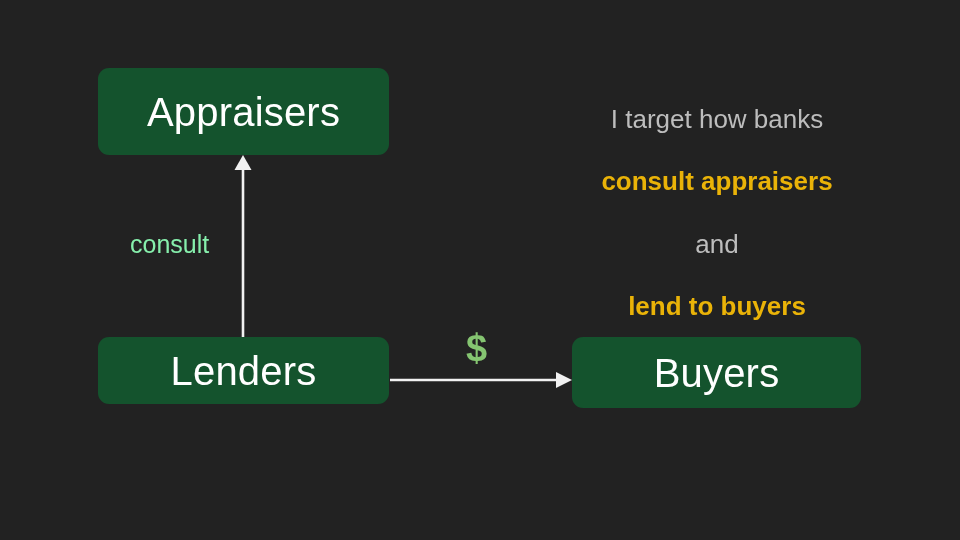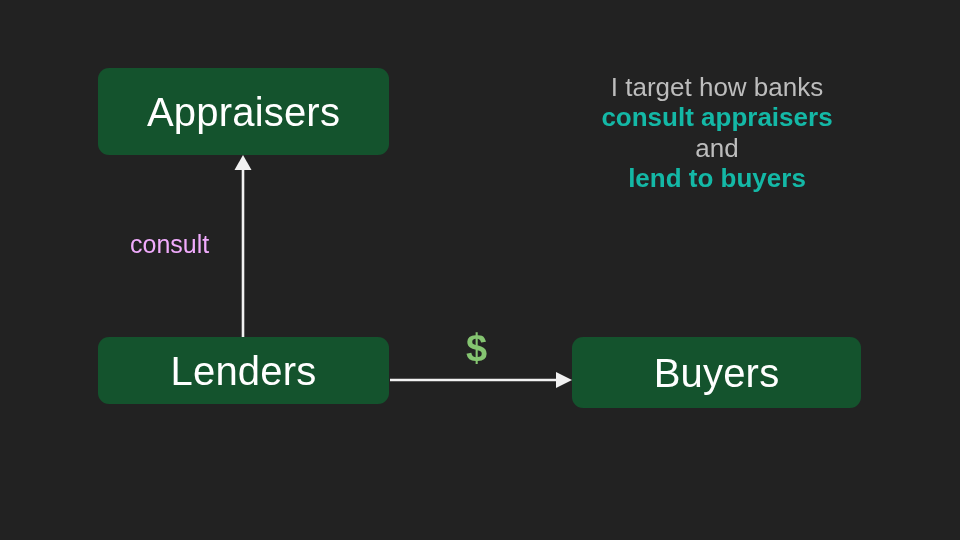--- a/index.html
+++ b/index.html
@@ -73,21 +73,21 @@
   
   .edge-label {
     position: absolute;
     white-space: nowrap;
     line-height: 1;
   }
   #label-consult {
     left: 130px;
     top: 232px;
     font-size: 25px;
-    color: #f0abfc;
+    color: #86efac;
   }
   #label-dollar {
     left: 466px;
     top: 329px;
     font-size: 38px;
     font-weight: 700;
     color: #85c571;
   }
 
   
@@ -95,30 +95,31 @@
     position: absolute;
     left: 537px;
     top: 72px;
     width: 360px;
     text-align: center;
   }
   .ann-line {
     display: block;
     line-height: 1.17;
     white-space: nowrap;
+    margin-top: 32px;
   }
   .ann-plain {
     font-size: 26px;
     font-weight: 400;
     color: #bdbdbd;
   }
   .ann-accent {
     font-size: 26px;
     font-weight: 700;
-    color: #14b8a6;
+    color: #eab308;
   }
 </style>
 </head>
 <body>
 
 <div id="stage">
 
   <svg id="arrow-layer" viewBox="0 0 960 540" width="960" height="540" xmlns="http://www.w3.org/2000/svg">
     <defs>
       <marker id="head-up" markerWidth="9" markerHeight="9" refX="4.5" refY="8" orient="auto-start-reverse" markerUnits="userSpaceOnUse">

